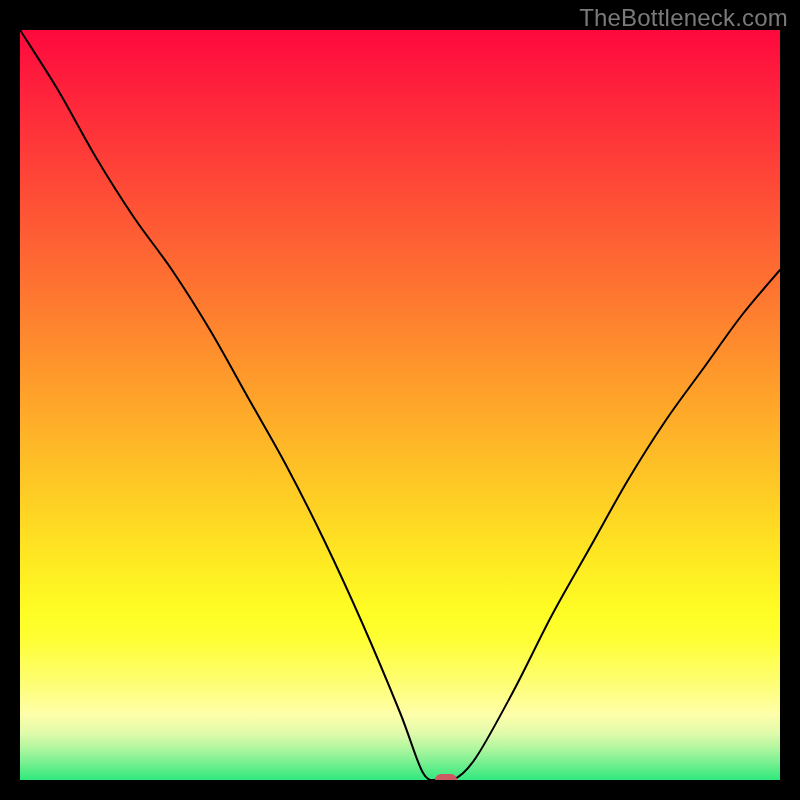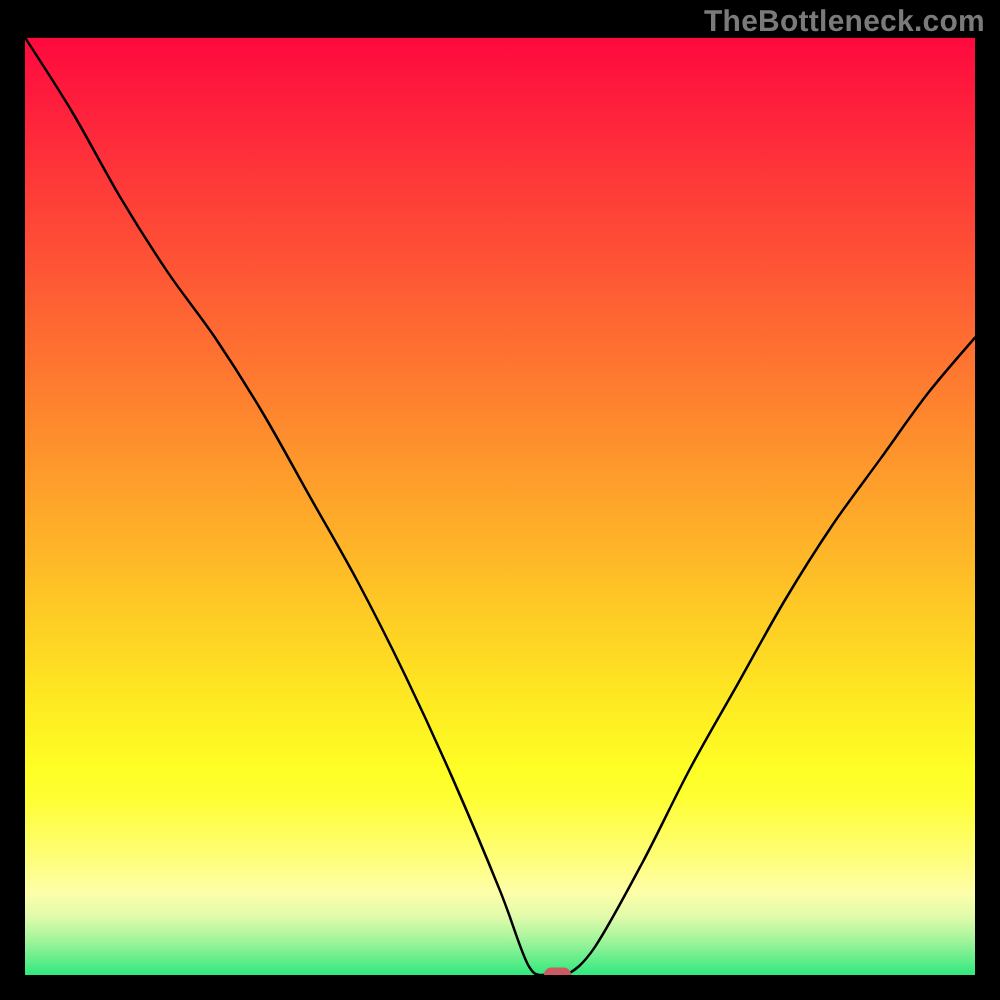--- a/index.html
+++ b/index.html
@@ -15,21 +15,21 @@
     width: 800px;
     height: 800px;
     background: #000;
   }
   .watermark {
     position: absolute;
     top: 4px;
     right: 12px;
     font-family: Arial, Helvetica, sans-serif;
     font-size: 24px;
-    font-weight: bold;
+    font-weight: normal;
     color: #7a7a7a;
     letter-spacing: 0.2px;
     z-index: 3;
   }
   .plot {
     position: absolute;
     left: 20px;
     top: 30px;
     width: 760px;
     height: 750px;

